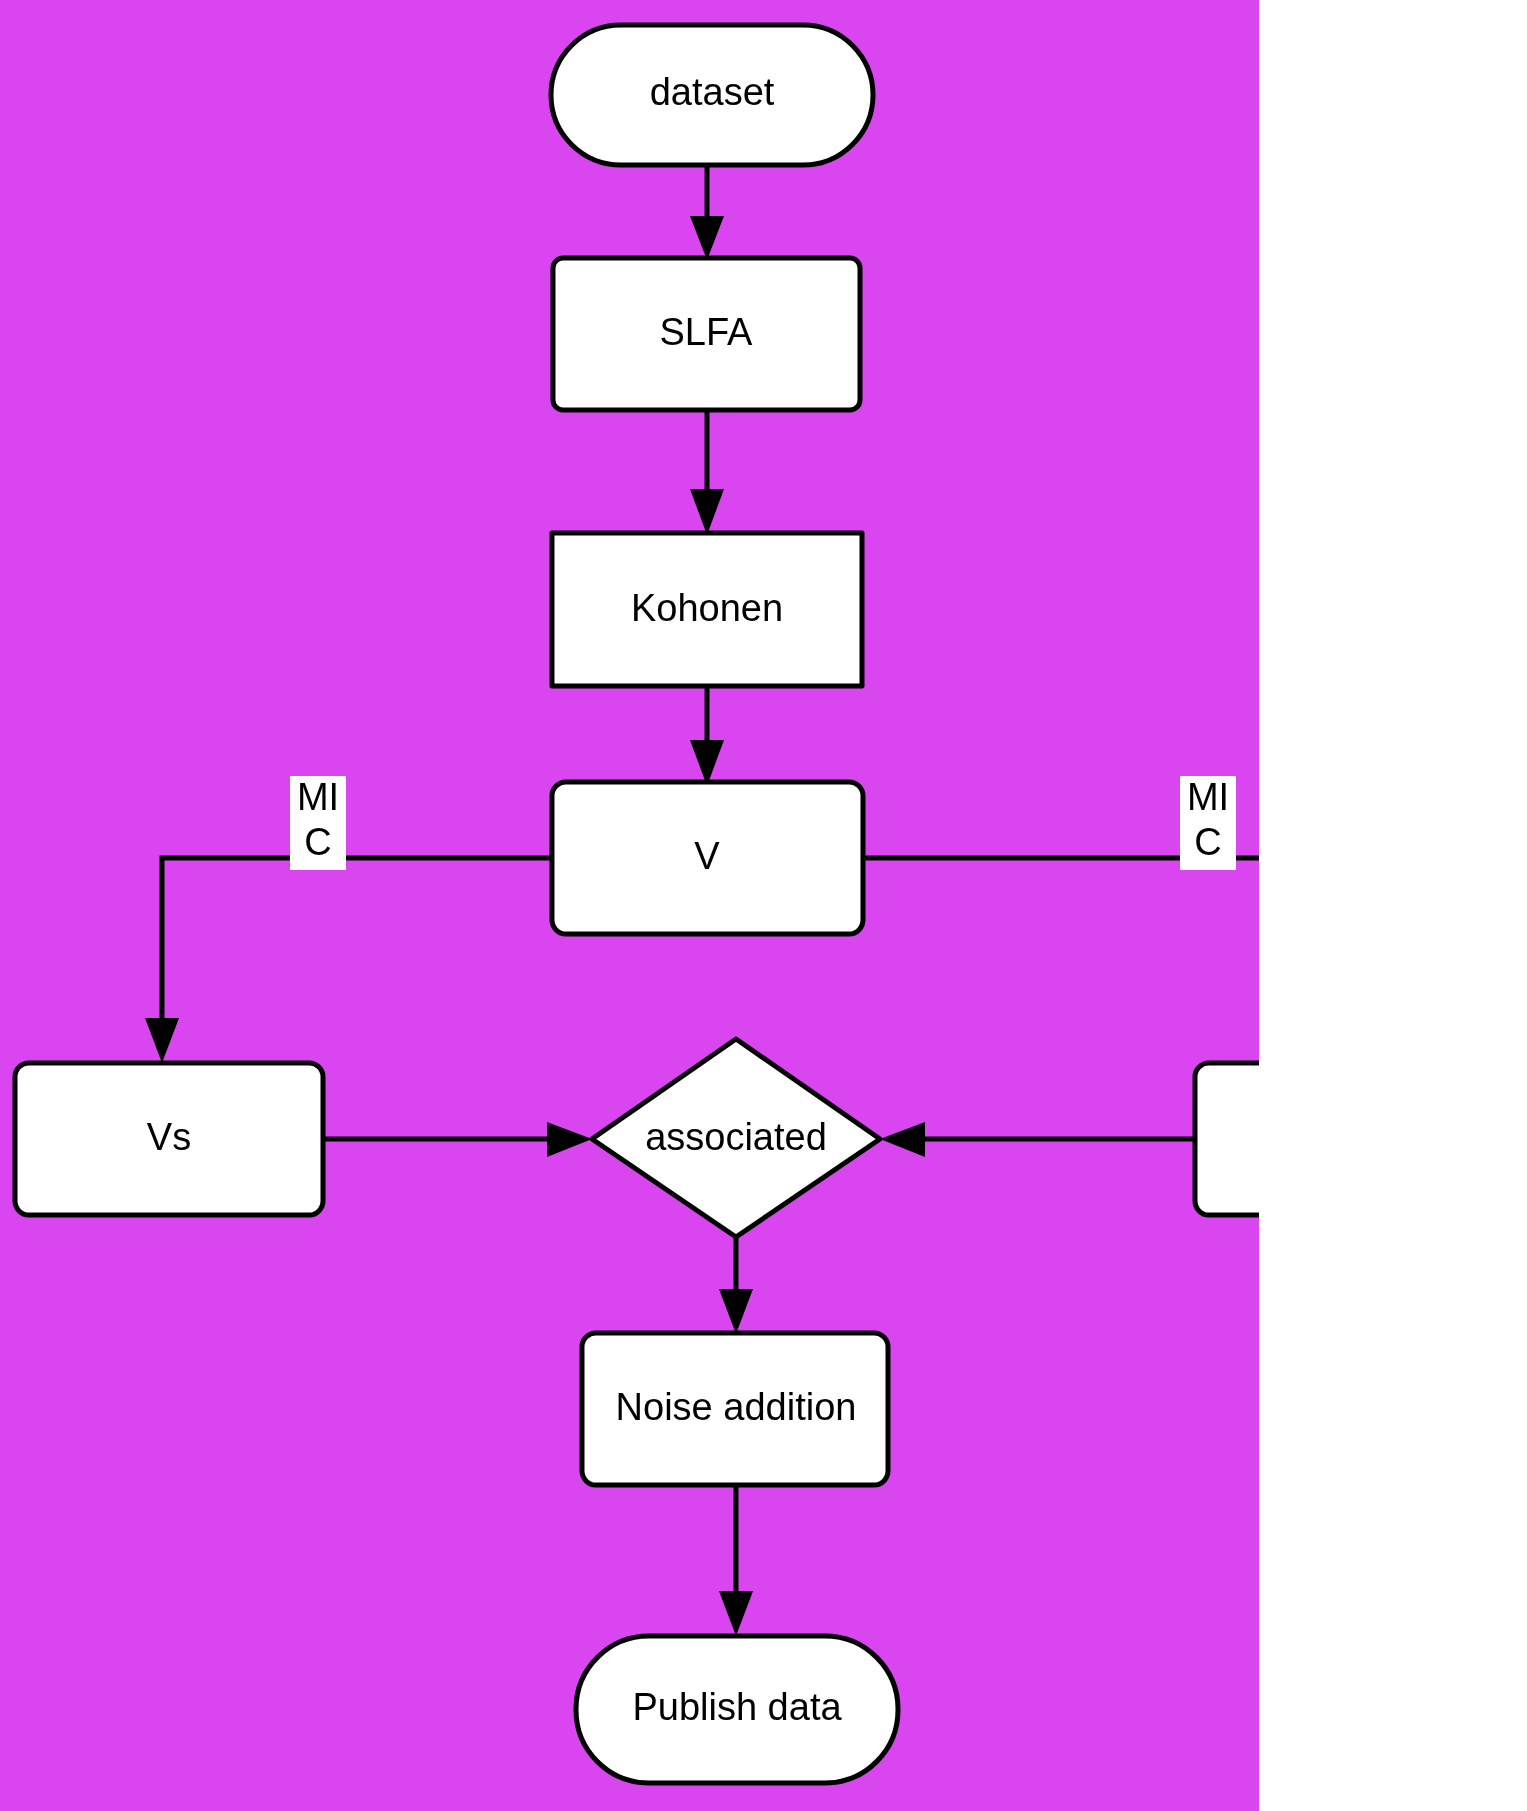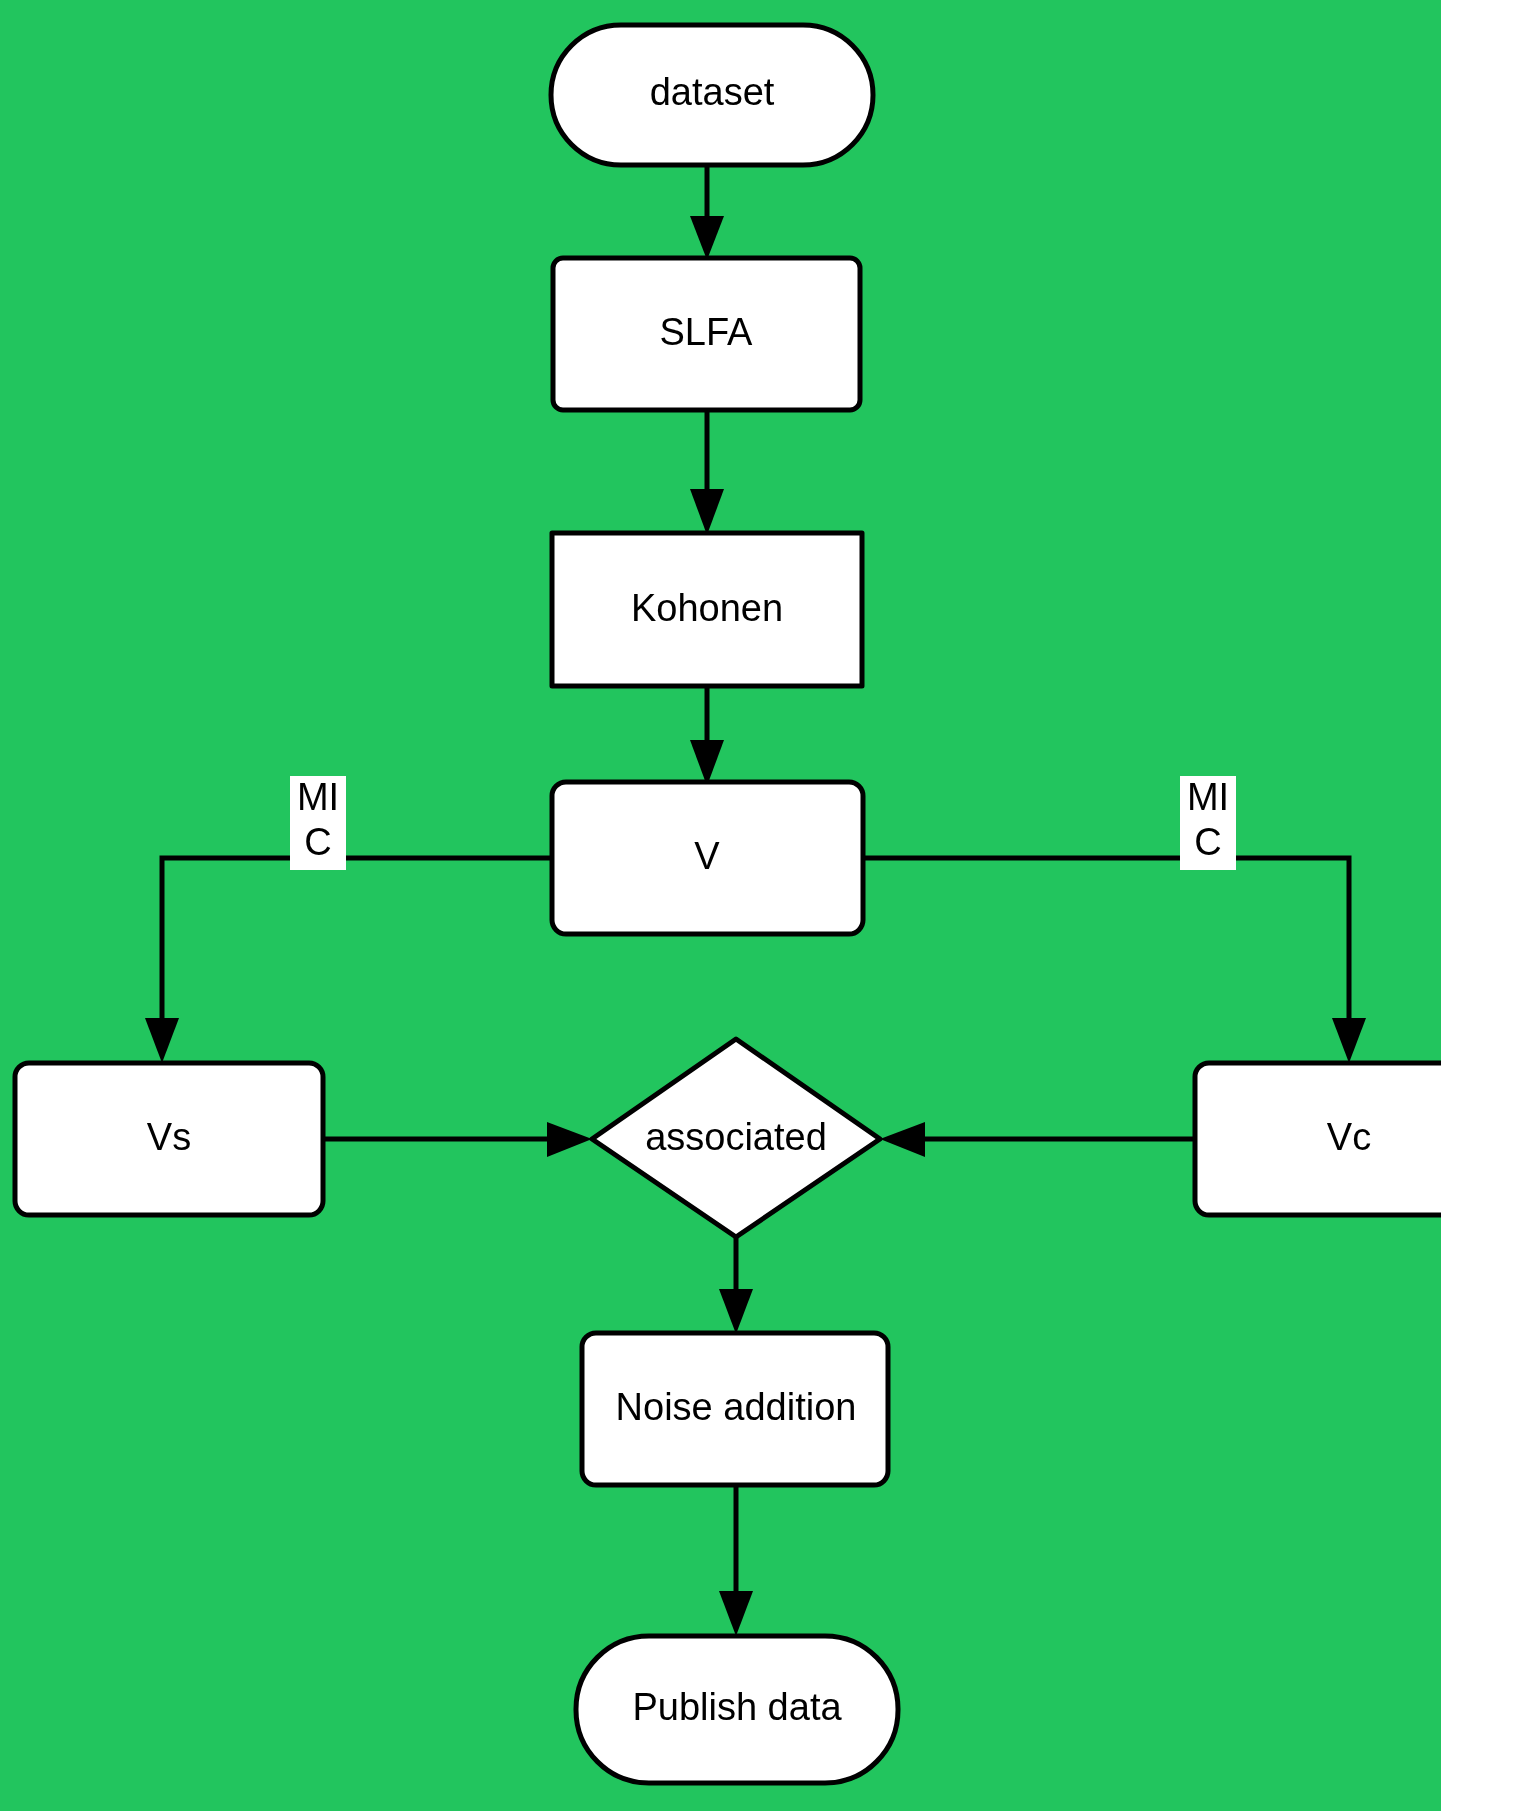--- a/index.html
+++ b/index.html
@@ -5,23 +5,23 @@
   html, body {
     margin: 0;
     padding: 0;
     background: #ffffff;
   }
   body {
     font-family: "Liberation Sans", sans-serif;
   }
   #diagram-root {
     position: relative;
-    width: 1441px;
+    width: 1259px;
     height: 1811px;
-    background: #22c55e;
+    background: #d946ef;
     overflow: hidden;
   }
   svg#flowchart {
     display: block;
     width: 1527px;
     height: 1811px;
   }
   .shape {
     fill: #ffffff;
     stroke: #000000;

